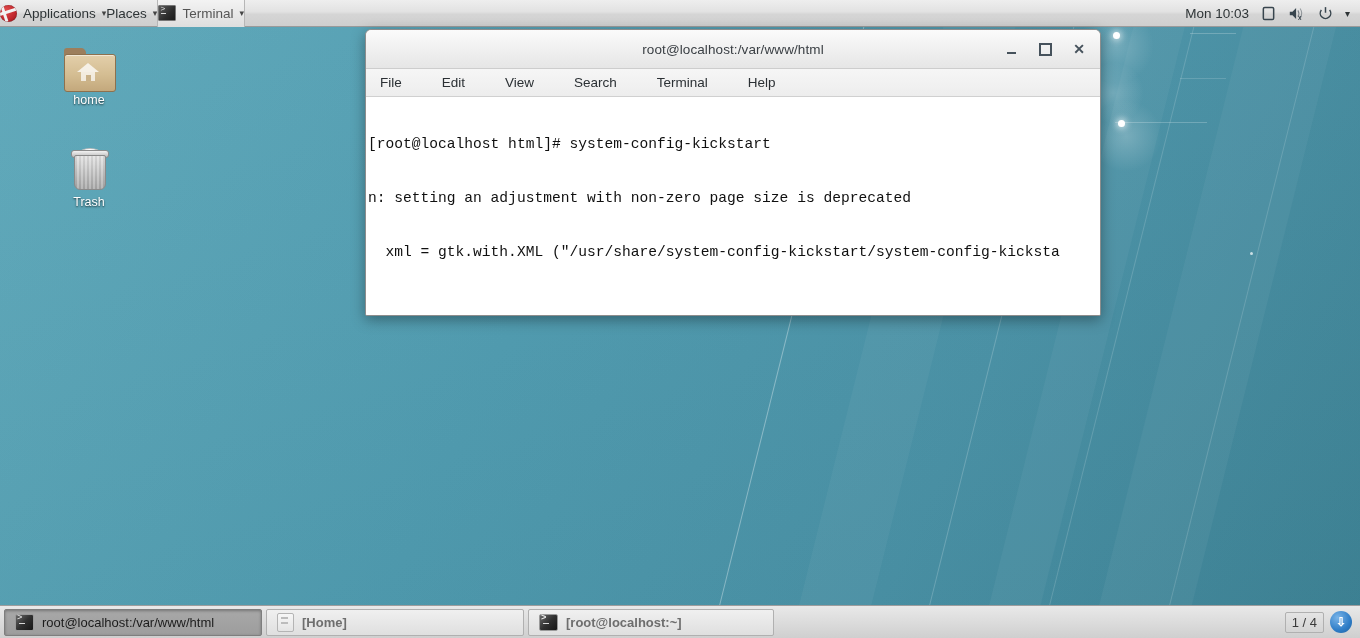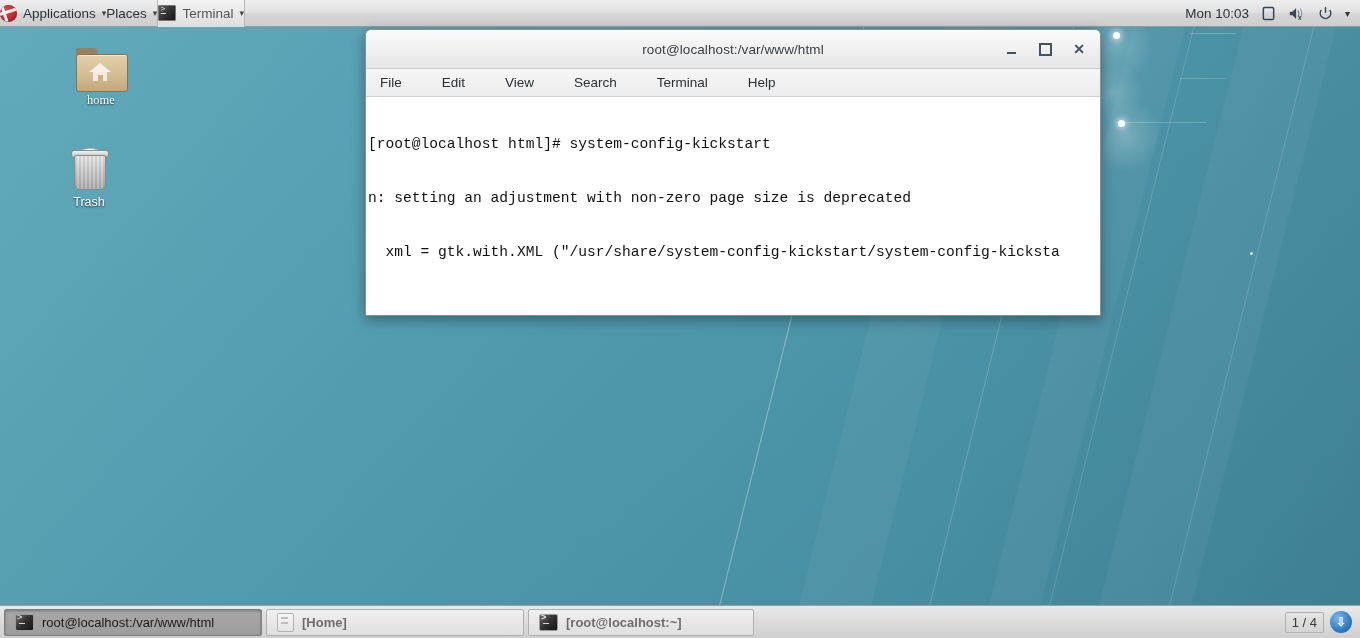--- a/index.html
+++ b/index.html
@@ -502,21 +502,21 @@
       <span class="tray-icon">
         <svg width="15" height="15" viewBox="0 0 16 16">
           <path d="M3.6 4.2 a5.6 5.6 0 1 0 8.8 0" fill="none" stroke="#38454e" stroke-width="1.6"></path>
           <line x1="8" y1="1.2" x2="8" y2="7.2" stroke="#38454e" stroke-width="1.6"></line>
         </svg>
       </span>
       <span class="caret" style="font-size:10px;">▾</span>
     </div>
   </div>
 
-  <div class="desk-icon" style="left:58px; top:48px;font-family:Liberation Serif, serif;">
+  <div class="desk-icon" style="left:46px; top:48px;">
     <div class="folder">
       <div class="tab"></div>
       <div class="body"></div>
       <div class="home-glyph"></div>
       <div class="home-base"></div>
       <div class="home-door"></div>
     </div>
     <div class="label">home</div>
   </div>
 
@@ -577,21 +577,21 @@
 
   <div id="bottom-panel">
     <div class="task-btn active" style="width:258px;">
       <span class="tb-term-icon"></span>
       <span>root@localhost:/var/www/html</span>
     </div>
     <div class="task-btn inactive" style="width:258px;">
       <span class="tb-files-icon"></span>
       <span>[Home]</span>
     </div>
-    <div class="task-btn inactive" style="width:226px;">
+    <div class="task-btn inactive" style="width:246px;">
       <span class="tb-term-icon"></span>
       <span>[root@localhost:~]</span>
     </div>
 
     <div id="pager">
       <span id="pager-label">1 / 4</span>
       <span id="trash-applet">⇩</span>
     </div>
   </div>
 

